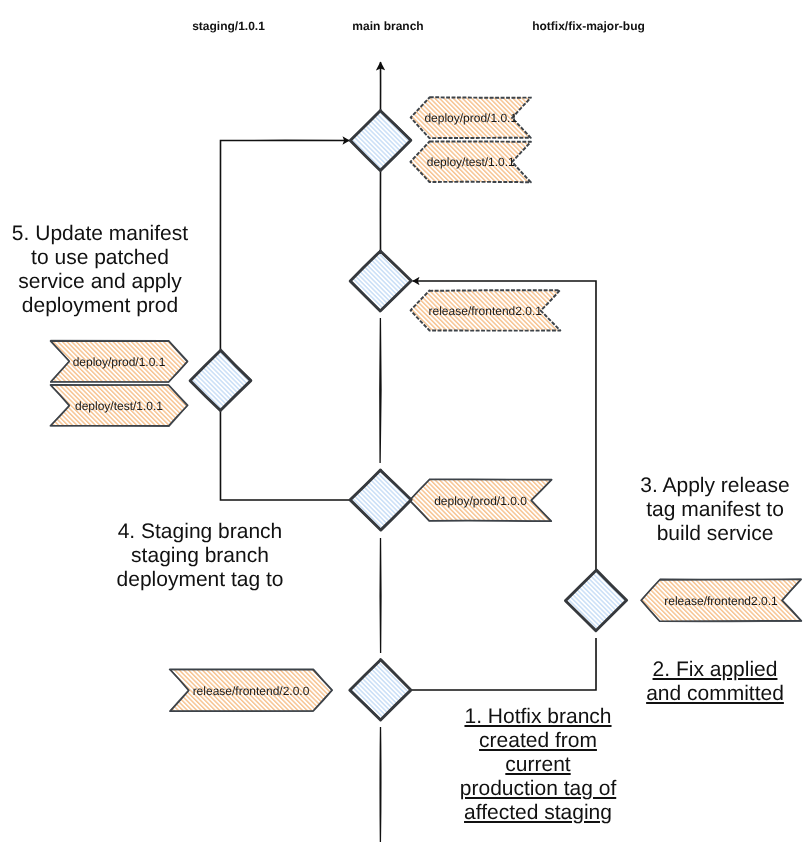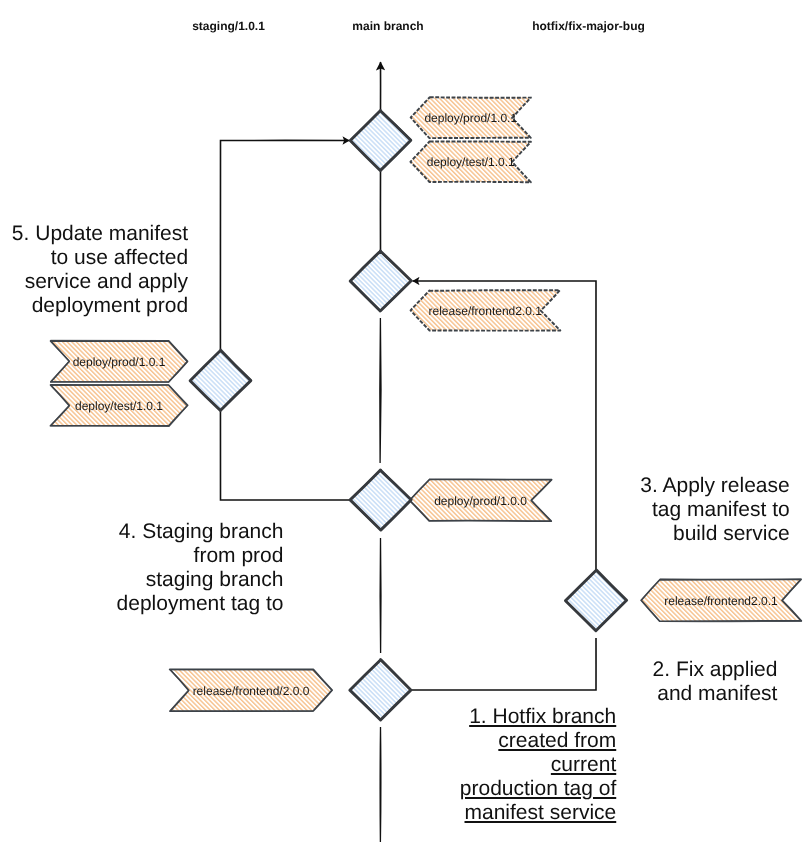--- a/index.html
+++ b/index.html
@@ -4,21 +4,21 @@
 <title>Git branching flow</title>
 <style>
   html,body{margin:0;padding:0;background:#ffffff;}
   body{width:811px;height:853px;overflow:hidden;font-family:"Liberation Sans",sans-serif;
        -webkit-font-smoothing:antialiased;text-rendering:geometricPrecision;}
   #stage{position:relative;width:811px;height:853px;background:#fff;}
   svg#scene{display:block;position:absolute;left:0;top:0;}
   .lane-label{font-family:"Liberation Sans",sans-serif;font-size:12px;font-weight:bold;
               fill:#111;letter-spacing:0px;}
   .tag-label{font-family:"Liberation Sans",sans-serif;font-size:12px;fill:#1a1a1a;}
-  .note{position:absolute;text-align:right;font-family:"Liberation Sans",sans-serif;
+  .note{position:absolute;text-align:center;font-family:"Liberation Sans",sans-serif;
         font-size:21px;color:#111;line-height:24px;white-space:nowrap;letter-spacing:0px;}
 </style>
 </head>
 <body>
 
 <div id="stage">
 <svg id="scene" width="811" height="853" viewBox="0 0 811 853" xmlns="http://www.w3.org/2000/svg">
   <defs>
     <pattern id="blueHatch" width="3.25" height="8" patternUnits="userSpaceOnUse" patternTransform="rotate(-45)">
       <rect width="3.3" height="8" fill="#ffffff"></rect>
@@ -134,40 +134,39 @@
   <g id="lane-labels">
     <text class="lane-label" text-anchor="middle" x="228.5" y="29.5">staging/1.0.1</text>
     <text class="lane-label" text-anchor="middle" x="388" y="29.5">main branch</text>
     <text class="lane-label" text-anchor="middle" x="588.5" y="29.5">hotfix/fix-major-bug</text>
   </g>
 </svg>
 
 <div id="notes-layer">
   <div class="note" style="left: 100px; top: 221.5px; transform: translateX(-50%);">
     <div>5. Update manifest</div>
-    <div>to use affected</div>
+    <div>to use patched</div>
     <div>service and apply</div>
     <div>deployment prod</div>
   </div>
   <div class="note" style="left: 200px; top: 520px; transform: translateX(-50%);">
     <div>4. Staging branch</div>
-    <div>from prod</div>
     <div>staging branch</div>
     <div>deployment tag to</div>
   </div>
   <div class="note" style="left: 715px; top: 474px; transform: translateX(-50%);">
     <div>3. Apply release</div>
     <div>tag manifest to</div>
     <div>build service</div>
   </div>
-  <div class="note" style="left: 715px; top: 658px; transform: translateX(-50%);">
+  <div class="note" style="left: 715px; top: 658px; transform: translateX(-50%); text-decoration: underline;">
     <div>2. Fix applied</div>
-    <div>and manifest</div>
+    <div>and committed</div>
   </div>
   <div class="note" style="left: 538px; top: 705px; transform: translateX(-50%); text-decoration: underline;">
     <div>1. Hotfix branch</div>
     <div>created from</div>
     <div>current</div>
     <div>production tag of</div>
-    <div>manifest service</div>
+    <div>affected staging</div>
   </div>
 </div>
 </div>
 
 </body></html>

